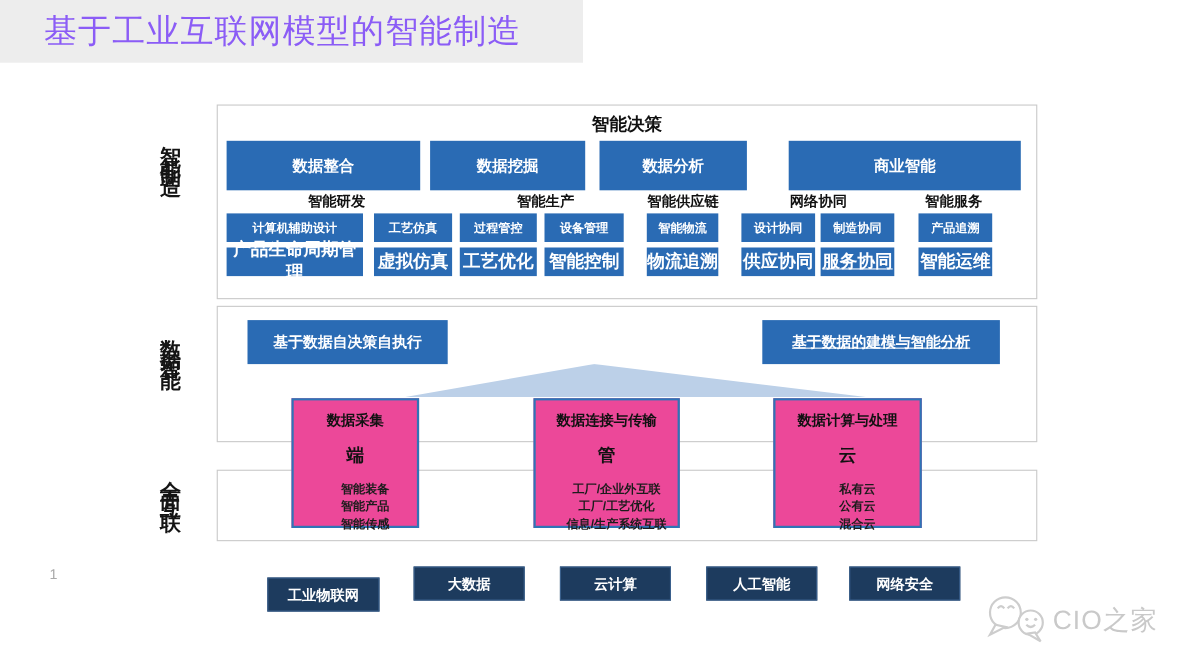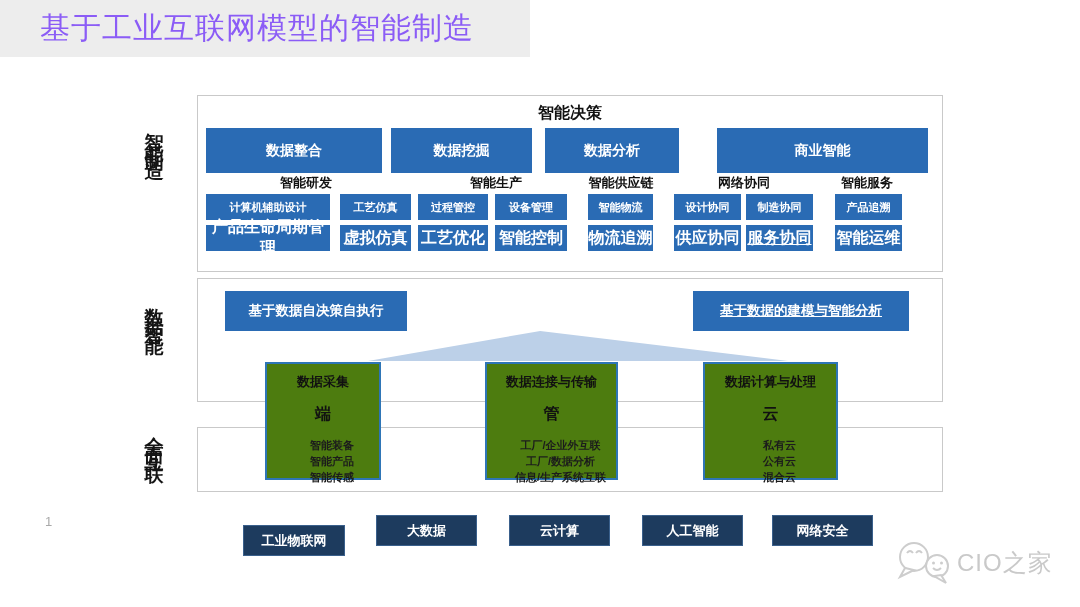--- a/index.html
+++ b/index.html
@@ -43,21 +43,21 @@
   .r1 { top:98px; height:26px; font-size:11px; }
   .r2 { top:129px; height:26px; font-size:16px; }
   .stmt { top:12px; height:40px; font-size:13.5px; }
   
   .triangle {
     position:absolute; left:368px; top:331px; width:420px; height:30px;
     background:#bcd0e8; clip-path:polygon(41% 0, 0 100%, 100% 100%); z-index:1;
   }
   
   .layerbox {
-    position:absolute; top:362px; height:118px; background:#4d7c0f;
+    position:absolute; top:362px; height:118px; background:#ec4899;
     border:2px solid #2e75b6; z-index:2; text-align:center;
   }
   .layer-title { margin-top:9px;  font-weight:bold; font-size:13px; color:#111; }
   .layer-name  { margin-top:13px; font-weight:bold; font-size:16px; color:#111; }
   .layer-items { margin-top:13px; font-weight:bold; font-size:11px; color:#1c1c1c; line-height:1.45; }
   .layer-items div { white-space:nowrap;padding-left:18px; }
   
   .navy {
     background:#1d3b5e; border:1px solid #3a608c; top:515px; height:31px; font-size:13px;
   }
@@ -129,21 +129,21 @@
       <div>智能装备</div>
       <div>智能产品</div>
       <div>智能传感</div>
     </div>
   </div>
   <div class="layerbox" style="left:485px; width:133px;">
     <div class="layer-title">数据连接与传输</div>
     <div class="layer-name">管</div>
     <div class="layer-items">
       <div>工厂/企业外互联</div>
-      <div>工厂/数据分析</div>
+      <div>工厂/工艺优化</div>
       <div>信息/生产系统互联</div>
     </div>
   </div>
   <div class="layerbox" style="left:703px; width:135px;">
     <div class="layer-title">数据计算与处理</div>
     <div class="layer-name">云</div>
     <div class="layer-items">
       <div>私有云</div>
       <div>公有云</div>
       <div>混合云</div>

